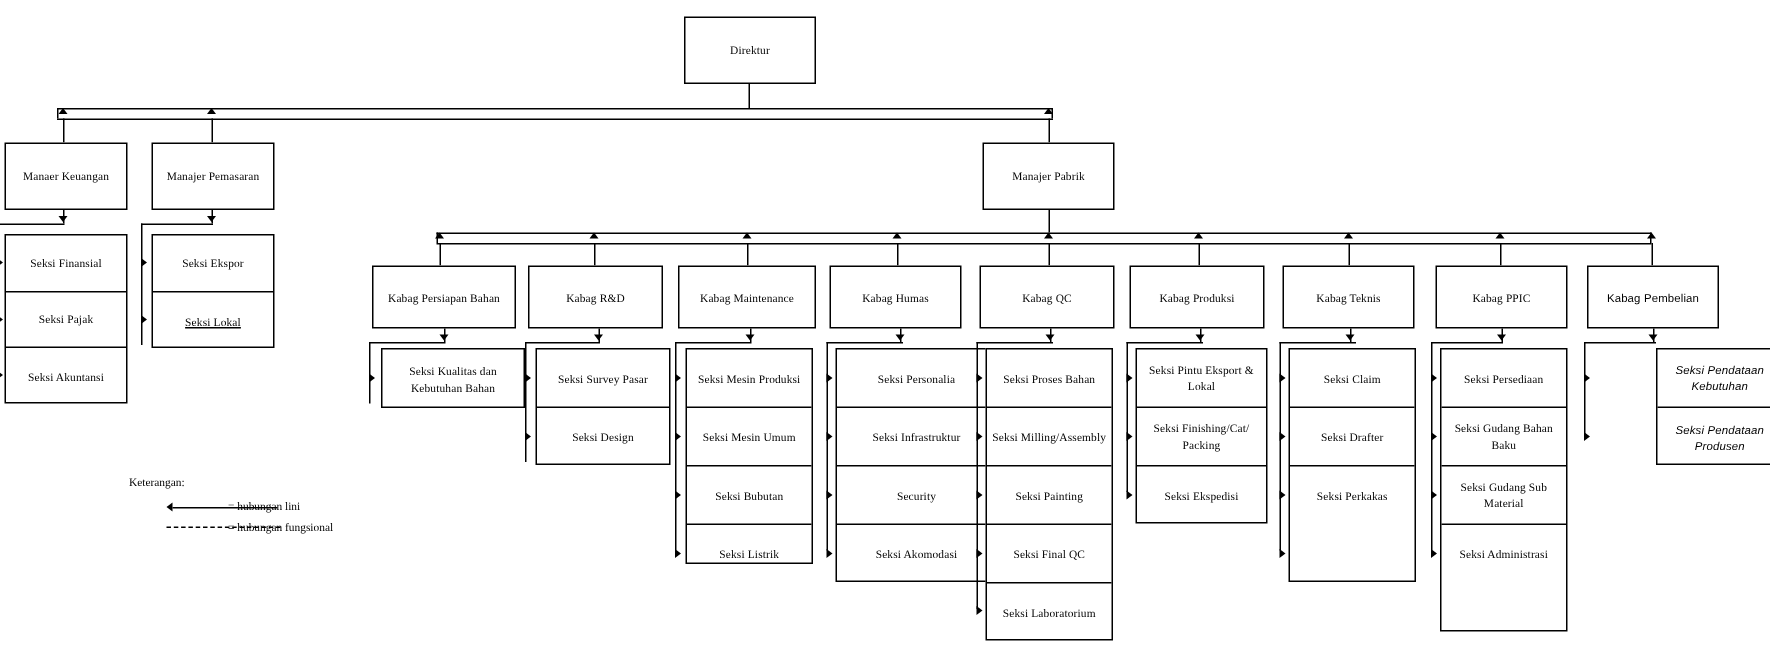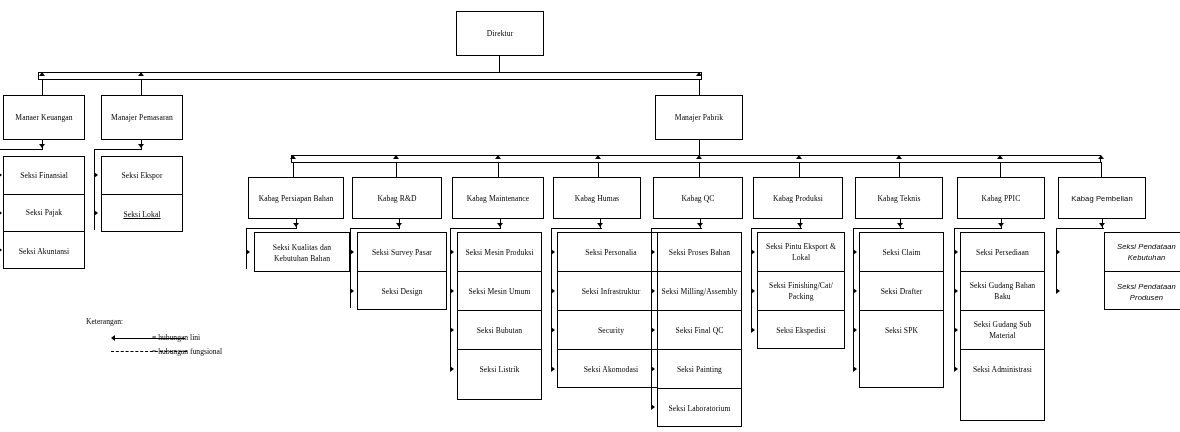--- a/index.html
+++ b/index.html
@@ -222,21 +222,21 @@
 
   <div class="vline" style="left:498px; top:162px; height:15px;"></div>
   <div class="arrow-up" style="left:495px; top:155px;"></div>
   <div class="box" style="left:452px; top:177px; width:92px; height:42px;">
     <span>Kabag Maintenance</span>
   </div>
   <div class="vline" style="left:500px; top:219px; height:9px;"></div>
   <div class="arrow-down" style="left:497px; top:223px;"></div>
   <div class="hline" style="left:450px; top:228px; width:51px;"></div>
   <div class="vline" style="left:450px; top:228px; height:139px;"></div>
-  <div class="stack" style="left:457px; top:232px; width:85px; height:168px;font-family:Liberation Serif, serif;">
+  <div class="stack" style="left:457px; top:232px; width:85px; height:144px;font-family:Liberation Serif, serif;">
     <div class="cell" style="height:39px;">
         <span>Seksi Mesin Produksi</span>
       </div>
     <div class="cell" style="height:39px;">
         <span>Seksi Mesin Umum</span>
       </div>
     <div class="cell" style="height:39px;">
         <span>Seksi Bubutan</span>
       </div>
     <div class="cell" style="height:39px;">
@@ -286,24 +286,24 @@
   <div class="hline" style="left:651px; top:228px; width:51px;"></div>
   <div class="vline" style="left:651px; top:228px; height:178px;"></div>
   <div class="stack" style="left:657px; top:232px; width:85px; height:195px;">
     <div class="cell" style="height:39px;">
         <span>Seksi Proses Bahan</span>
       </div>
     <div class="cell" style="height:39px;">
         <span>Seksi Milling/Assembly</span>
       </div>
     <div class="cell" style="height:39px;">
+        <span>Seksi Painting</span>
+      </div>
+    <div class="cell" style="height:39px;">
         <span>Seksi Final QC</span>
-      </div>
-    <div class="cell" style="height:39px;">
-        <span>Seksi Painting</span>
       </div>
     <div class="cell" style="height:39px;">
         <span>Seksi Laboratorium</span>
       </div>
   </div>
   <div class="arrow-right" style="left:651px; top:249px;"></div>
   <div class="arrow-right" style="left:651px; top:288px;"></div>
   <div class="arrow-right" style="left:651px; top:327px;"></div>
   <div class="arrow-right" style="left:651px; top:366px;"></div>
   <div class="arrow-right" style="left:651px; top:404px;"></div>
@@ -342,21 +342,21 @@
   <div class="hline" style="left:853px; top:228px; width:51px;"></div>
   <div class="vline" style="left:853px; top:228px; height:139px;"></div>
   <div class="stack" style="left:859px; top:232px; width:85px; height:156px;">
     <div class="cell" style="height:39px;">
         <span>Seksi Claim</span>
       </div>
     <div class="cell" style="height:39px;">
         <span>Seksi Drafter</span>
       </div>
     <div class="cell" style="height:39px;">
-        <span>Seksi SPK</span>
+        <span>Seksi Perkakas</span>
       </div>
   </div>
   <div class="arrow-right" style="left:853px; top:249px;"></div>
   <div class="arrow-right" style="left:853px; top:288px;"></div>
   <div class="arrow-right" style="left:853px; top:327px;"></div>
   <div class="arrow-right" style="left:853px; top:366px;"></div>
 
   <div class="vline" style="left:1000px; top:162px; height:15px;"></div>
   <div class="arrow-up" style="left:997px; top:155px;"></div>
   <div class="box" style="left:957px; top:177px; width:88px; height:42px;">

